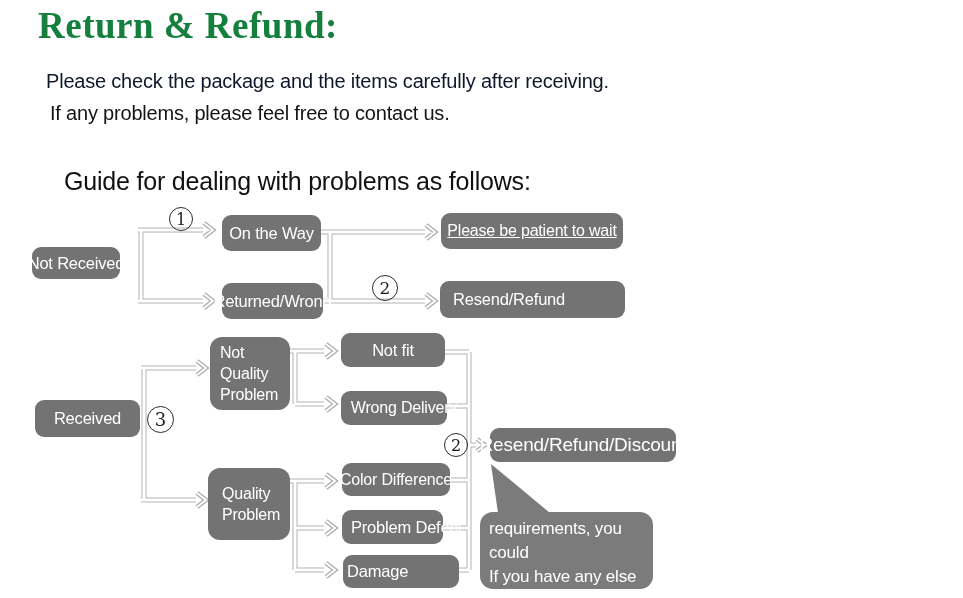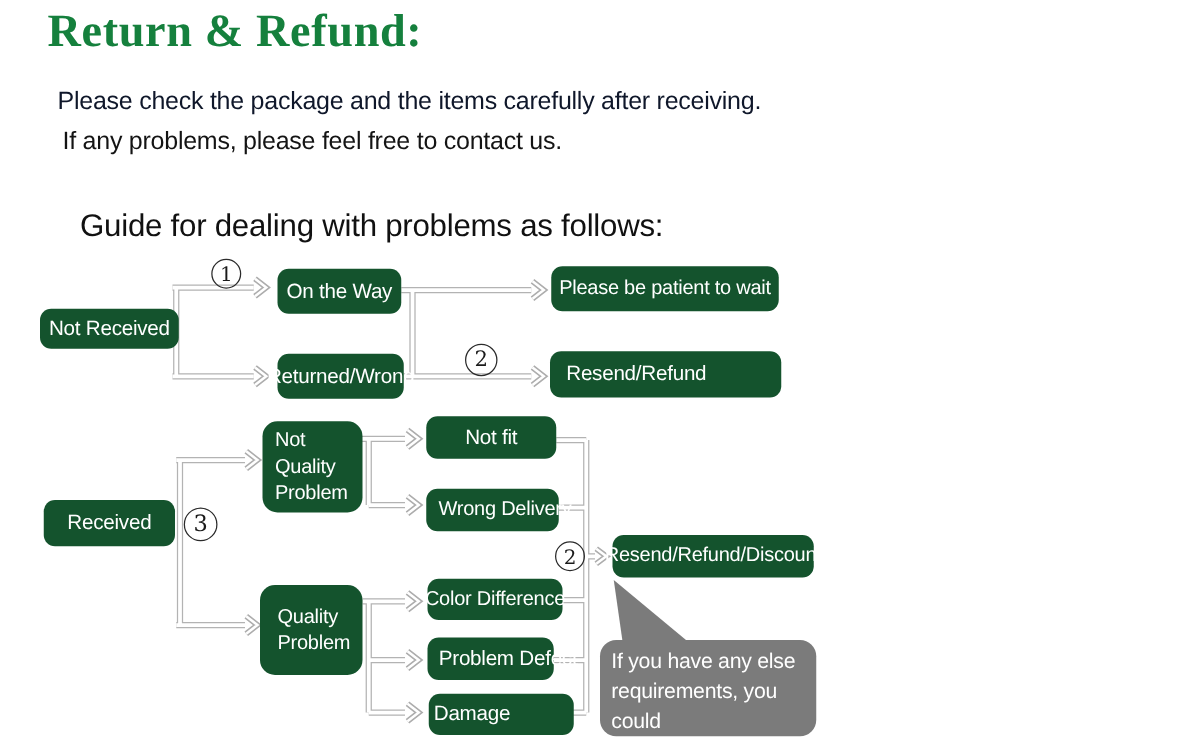--- a/index.html
+++ b/index.html
@@ -10,21 +10,21 @@
               font-size:37px;letter-spacing:0.5px;color:#15803d;}
   .intro1{position:absolute;left:46px;top:70px;margin:0;font-size:20px;color:#0f172a;letter-spacing:-0.2px;}
   .intro2{position:absolute;left:50px;top:102px;margin:0;font-size:20px;color:#141414;letter-spacing:-0.2px;}
   .guide{position:absolute;left:48px;top:151px;margin:16px;font-size:25px;font-weight:normal;
          color:#111;letter-spacing:-0.2px;}
   svg.connectors{position:absolute;left:0;top:0;}
   .outer{stroke:#b3b3b3;stroke-width:5;fill:none;}
   .inner{stroke:#ffffff;stroke-width:3;fill:none;}
   .chev-outer{stroke:#adadad;stroke-width:4.6;fill:none;stroke-linejoin:miter;}
   .chev-inner{stroke:#ffffff;stroke-width:2;fill:none;stroke-linejoin:miter;}
-  .node{position:absolute;background:#14532d;color:#fff;border-radius:9px;
+  .node{position:absolute;background:#737373;color:#fff;border-radius:9px;
         font-size:16.5px;letter-spacing:-0.2px;display:flex;align-items:center;
         box-sizing:border-box;white-space:nowrap;}
   .c{justify-content:center;}
   .l{justify-content:flex-start;}
   .ml{flex-direction:column;align-items:flex-start;justify-content:center;
       line-height:21px;white-space:normal;border-radius:12px;}
   .badge{position:absolute;border:1.6px solid #2b2b2b;border-radius:50%;
          color:#1a1a1a;display:flex;align-items:center;justify-content:center;
          font-family:"DejaVu Serif",serif;background:transparent;box-sizing:border-box;}
   .bubble{position:absolute;left:480px;top:512px;width:173px;height:77px;
@@ -57,27 +57,27 @@
                           M326,474 L335,481 L326,488  M326,521 L335,528 L326,535
                           M326,563 L335,570 L326,577  M477,439 L485,445 L477,451"></path>
     </defs>
     <use href="#shafts" class="outer"></use>
     <use href="#shafts" class="inner"></use>
     <use href="#chevs" class="chev-outer"></use>
     <use href="#chevs" class="chev-inner"></use>
     <polygon points="491,464 550,513 498,513" fill="#7b7b7b"></polygon>
   </svg>
 
-  <div class="node c" style="left:32px;top:247px;width:111px;height:32px;">Not Received</div>
+  <div class="node c" style="left:32px;top:247px;width:88px;height:32px;">Not Received</div>
 
   <div class="node c" style="left:222px;top:215px;width:99px;height:36px;">On the Way</div>
 
   <div class="node c" style="left:222px;top:283px;width:101px;height:36px;">Returned/Wrong</div>
 
-  <div class="node c" style="left:441px;top:213px;width:182px;height:36px;font-size:16px;">Please be patient to wait</div>
+  <div class="node c" style="left:441px;top:213px;width:182px;height:36px;font-size:16px;text-decoration:underline;">Please be patient to wait</div>
 
   <div class="node l" style="left:440px;top:281px;width:185px;height:37px;padding-left:13px;">Resend/Refund</div>
 
   <div class="node c" style="left:35px;top:400px;width:105px;height:37px;">Received</div>
 
   <div class="node ml" style="left:210px;top:337px;width:80px;height:73px;padding-left:10px;font-size:16px;">
     <div>Not</div>
     <div>Quality</div>
     <div>Problem</div>
   </div>
@@ -90,29 +90,29 @@
   <div class="node c" style="left:341px;top:333px;width:104px;height:34px;">Not fit</div>
 
   <div class="node c" style="left:341px;top:391px;width:106px;height:34px;font-size:16px;padding-left:20px;">Wrong Delivery</div>
 
   <div class="node c" style="left:342px;top:463px;width:108px;height:33px;font-size:16px;text-align:right;">Color Difference</div>
 
   <div class="node l" style="left:342px;top:510px;width:101px;height:34px;padding-left:9px;">Problem Defect</div>
 
   <div class="node l" style="left:343px;top:555px;width:116px;height:33px;padding-left:4px;">Damage</div>
 
-  <div class="node c" style="left:490px;top:428px;width:161px;height:34px;font-size:16px;">Resend/Refund/Discount</div>
+  <div class="node c" style="left:490px;top:428px;width:186px;height:34px;font-size:19px;">Resend/Refund/Discount</div>
 
   <div class="badge" style="left:169px;top:207px;width:24px;height:24px;font-size:16px;">1</div>
 
   <div class="badge" style="left:372px;top:275px;width:26px;height:26px;font-size:17px;">2</div>
 
   <div class="badge" style="left:147px;top:406px;width:27px;height:27px;font-size:18px;">3</div>
 
   <div class="badge" style="left:444px;top:433px;width:24px;height:24px;font-size:16px;">2</div>
 
   <div class="bubble">
+    <div>requirements, you could</div>
     <div>If you have any else</div>
-    <div>requirements, you could</div>
     <div>also tell us!</div>
   </div>
 
 </div>
 
 </body></html>

